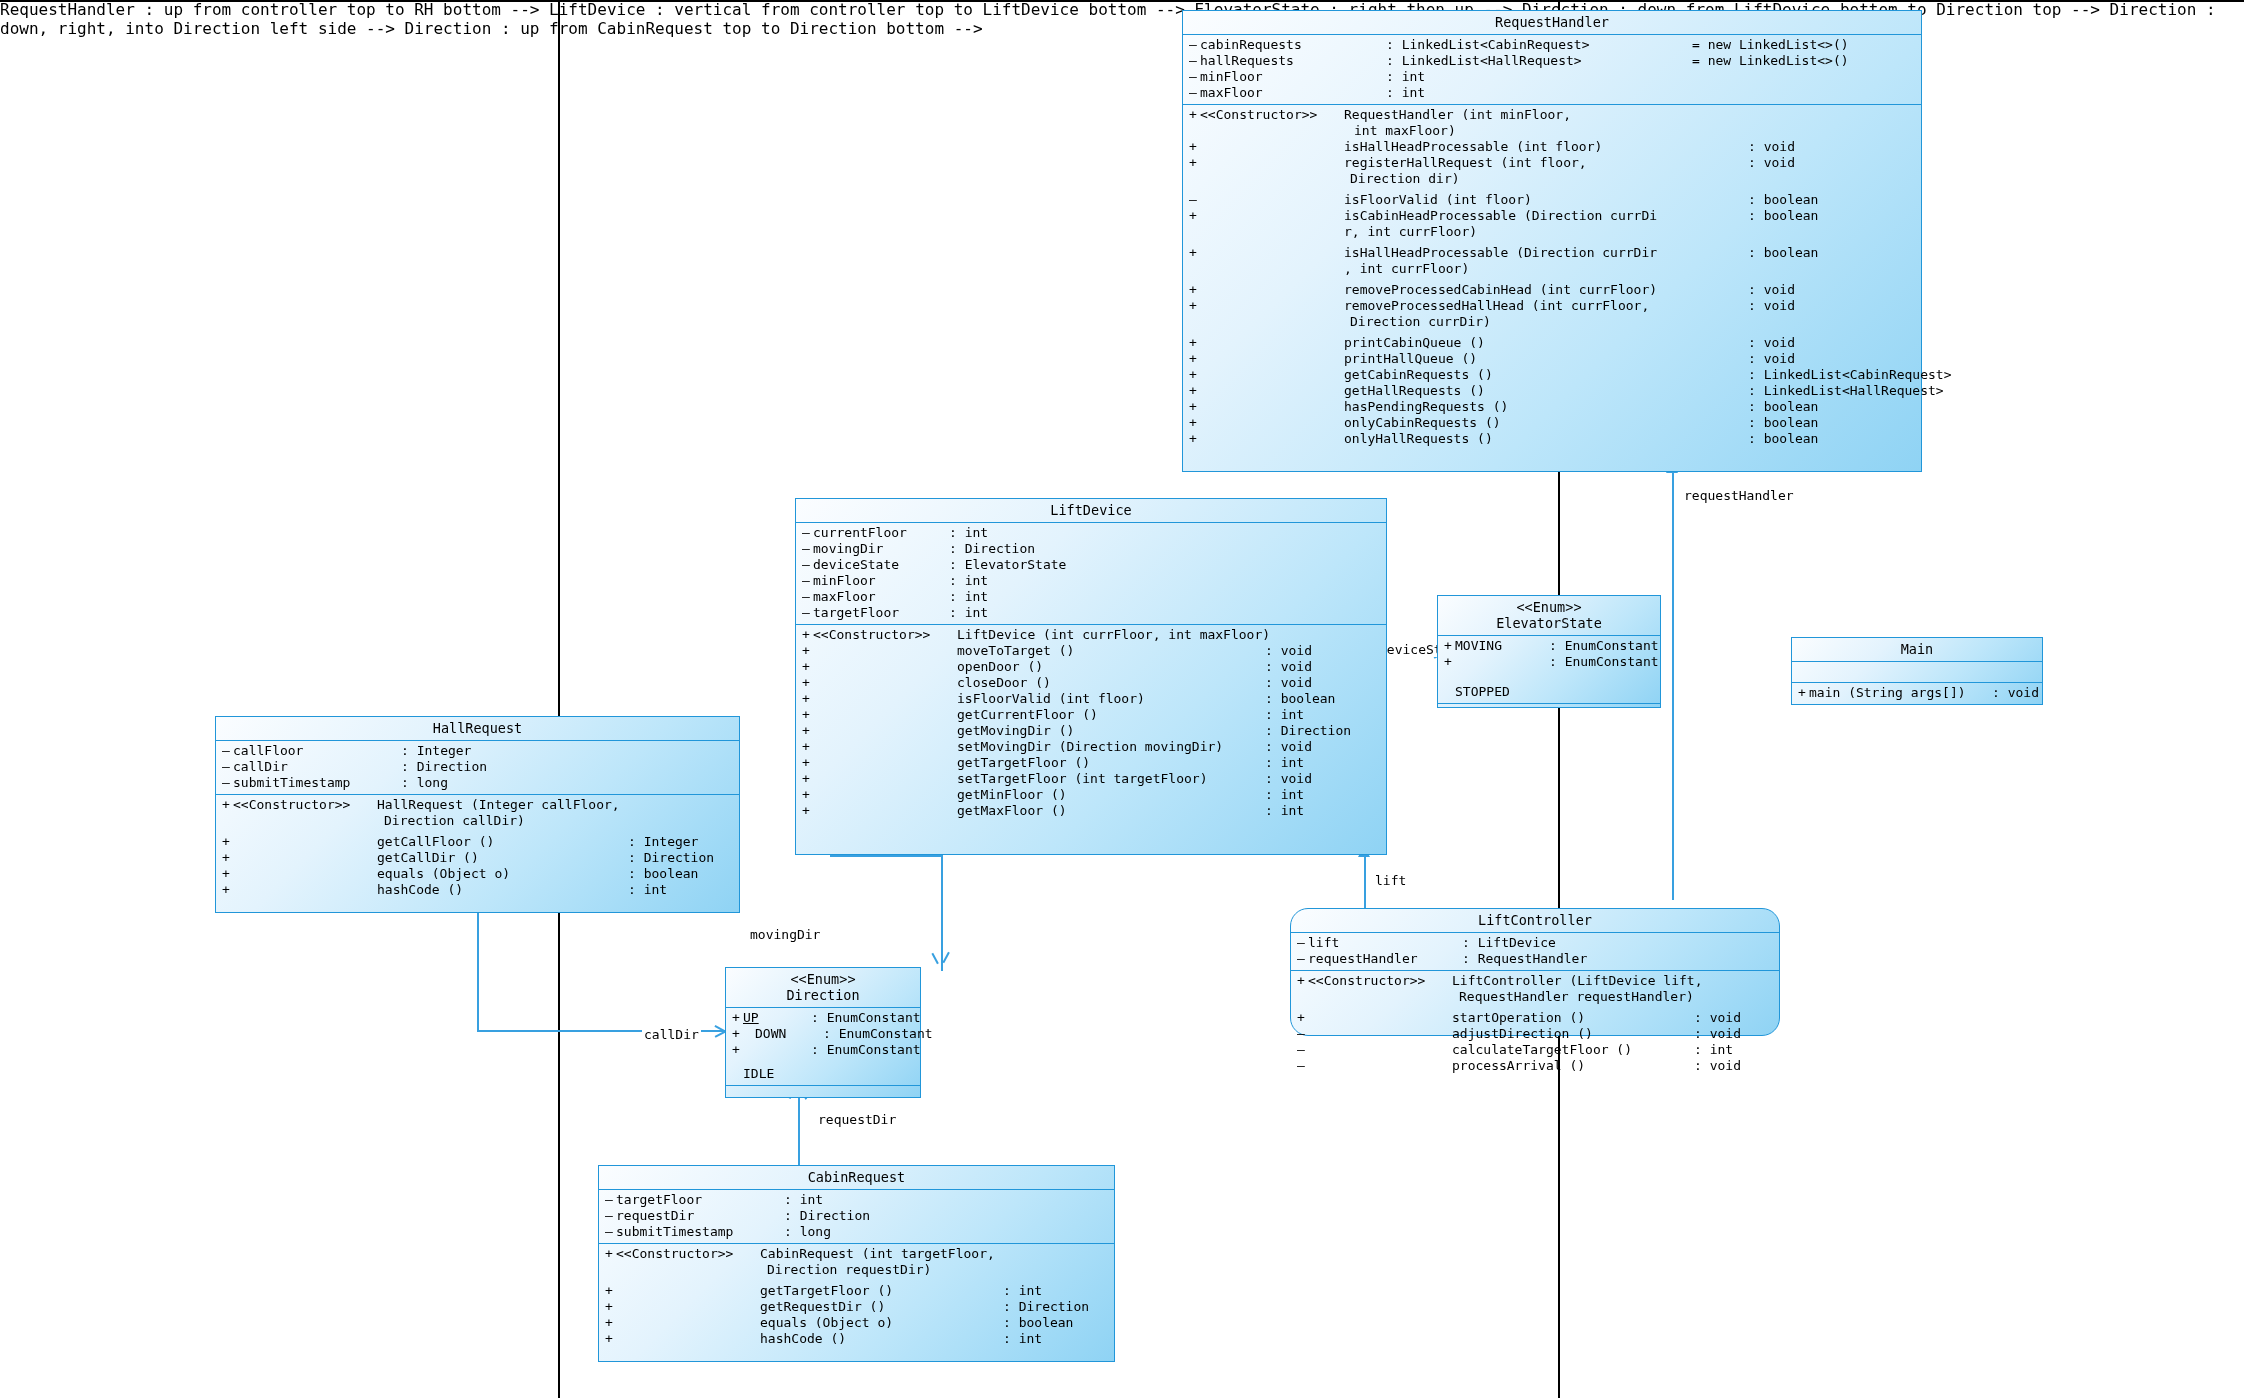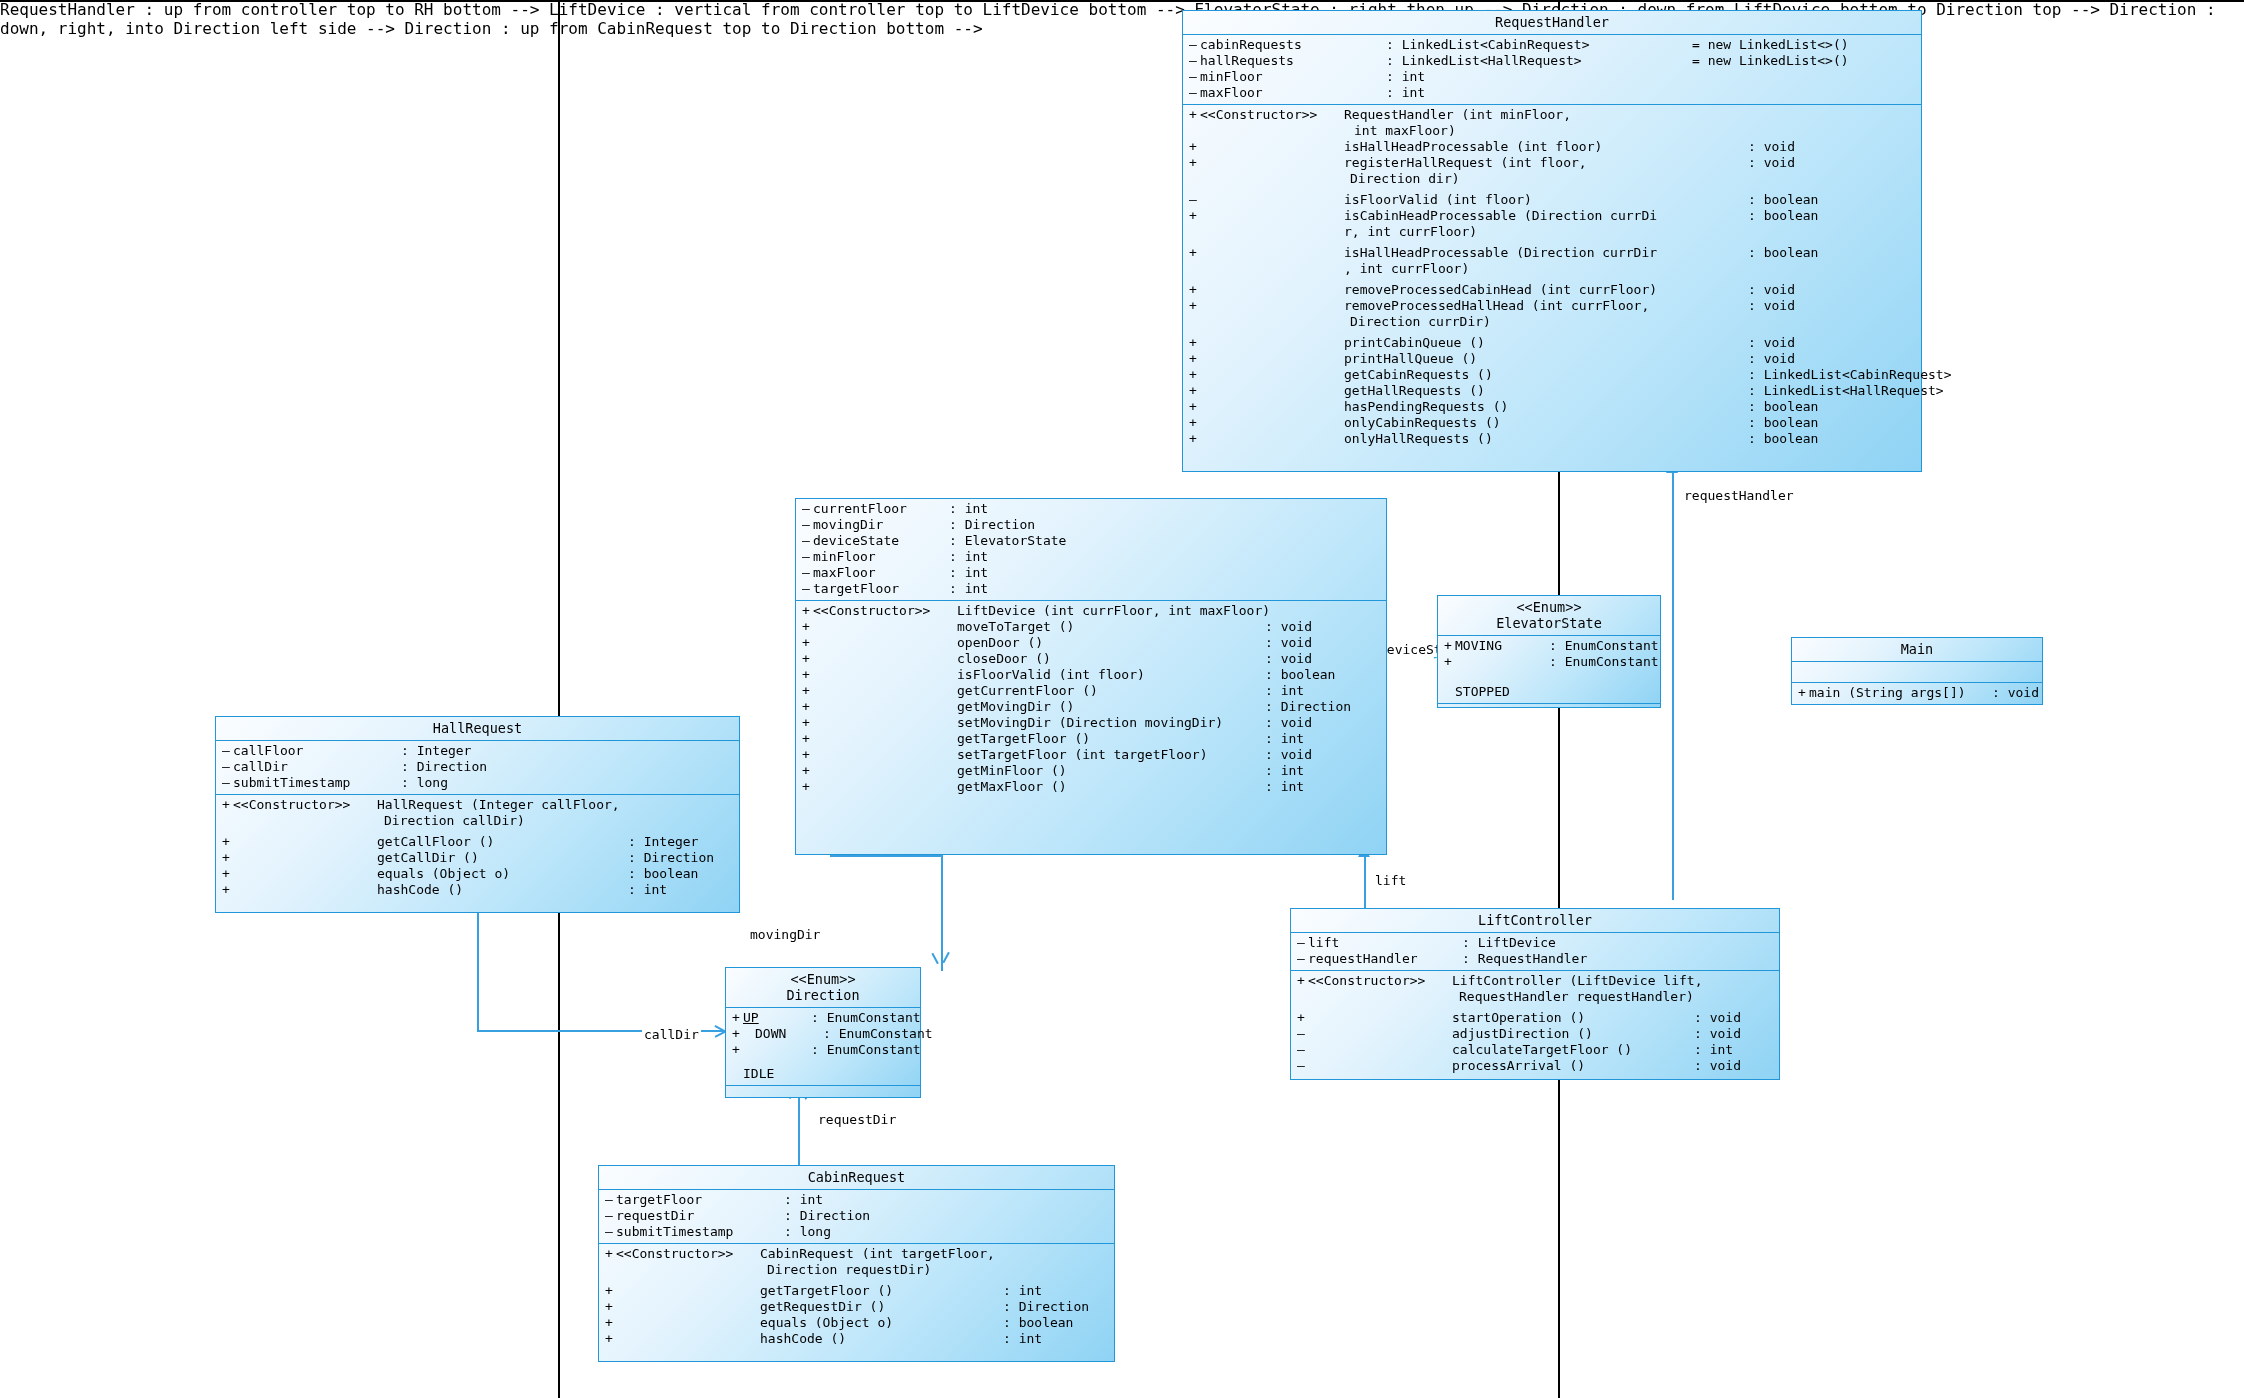--- a/index.html
+++ b/index.html
@@ -252,20 +252,21 @@
         <span class="vis">+</span>
         <span class="stereo" style="width:144px;"></span>
         <span class="nm">onlyHallRequests ()</span>
         <span class="ty" style="width:170px;">: boolean</span>
       </div>
     </div>
   </div>
 
   
   <div class="umlbox" style="left:795px;top:498px;width:592px;height:357px;">
+    <div class="cmp hdr">LiftDevice</div>
     <div class="cmp rows">
       <div class="row arow">
         <span class="vis">–</span>
         <span class="nm" style="width:130px;">currentFloor</span>
         <span class="ty">: int</span>
       </div>
       <div class="row arow">
         <span class="vis">–</span>
         <span class="nm" style="width:130px;">movingDir</span>
         <span class="ty">: Direction</span>
@@ -477,21 +478,21 @@
       <div class="row">
         <span class="vis">+</span>
         <span class="stereo" style="width:144px;"></span>
         <span class="nm">hashCode ()</span>
         <span class="ty" style="width:108px;">: int</span>
       </div>
     </div>
   </div>
 
   
-  <div class="umlbox" style="left:1290px;top:908px;width:490px;height:172px;">
+  <div class="umlbox" style="left:1290px;top:908px;width:490px;height:128px;border-radius:18px;">
     <div class="cmp hdr">LiftController</div>
     <div class="cmp rows">
       <div class="row arow">
         <span class="vis">–</span>
         <span class="nm" style="width:148px;">lift</span>
         <span class="ty">: LiftDevice</span>
       </div>
       <div class="row arow">
         <span class="vis">–</span>
         <span class="nm" style="width:148px;">requestHandler</span>

